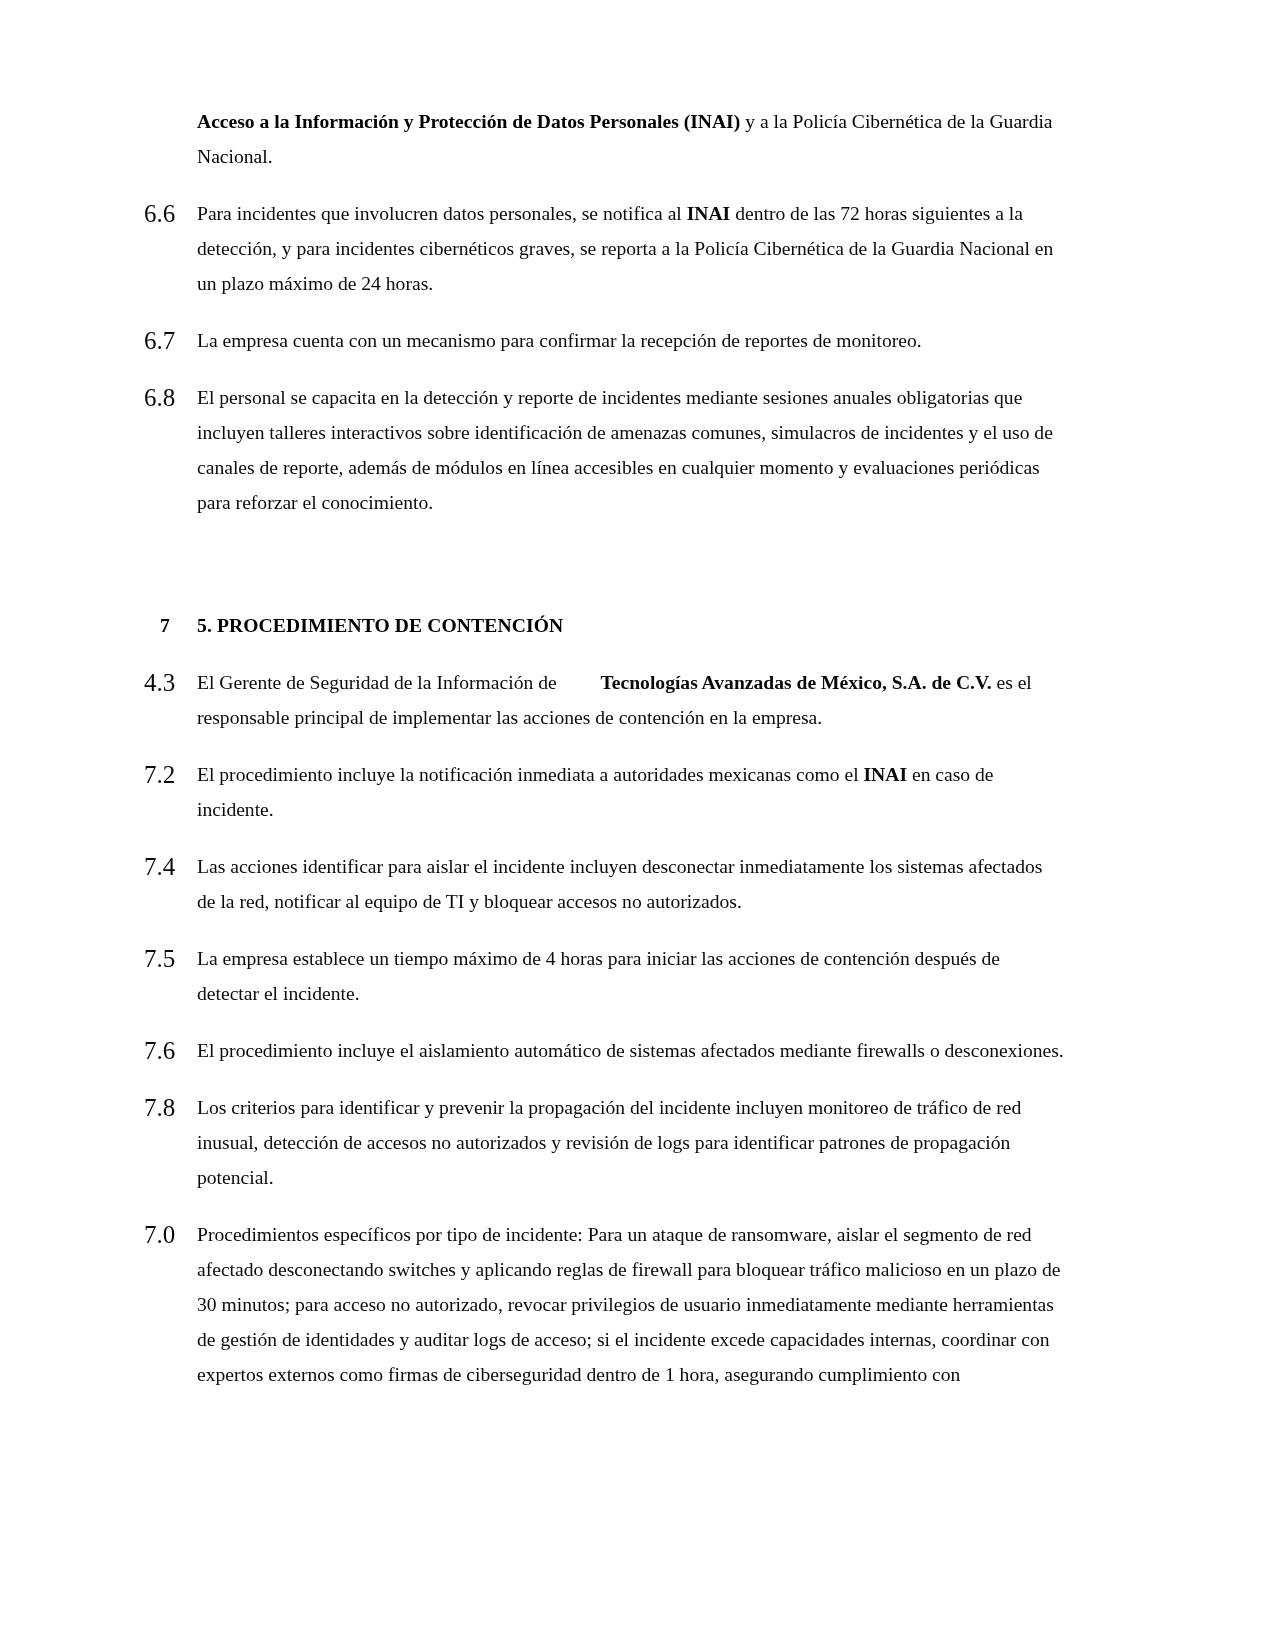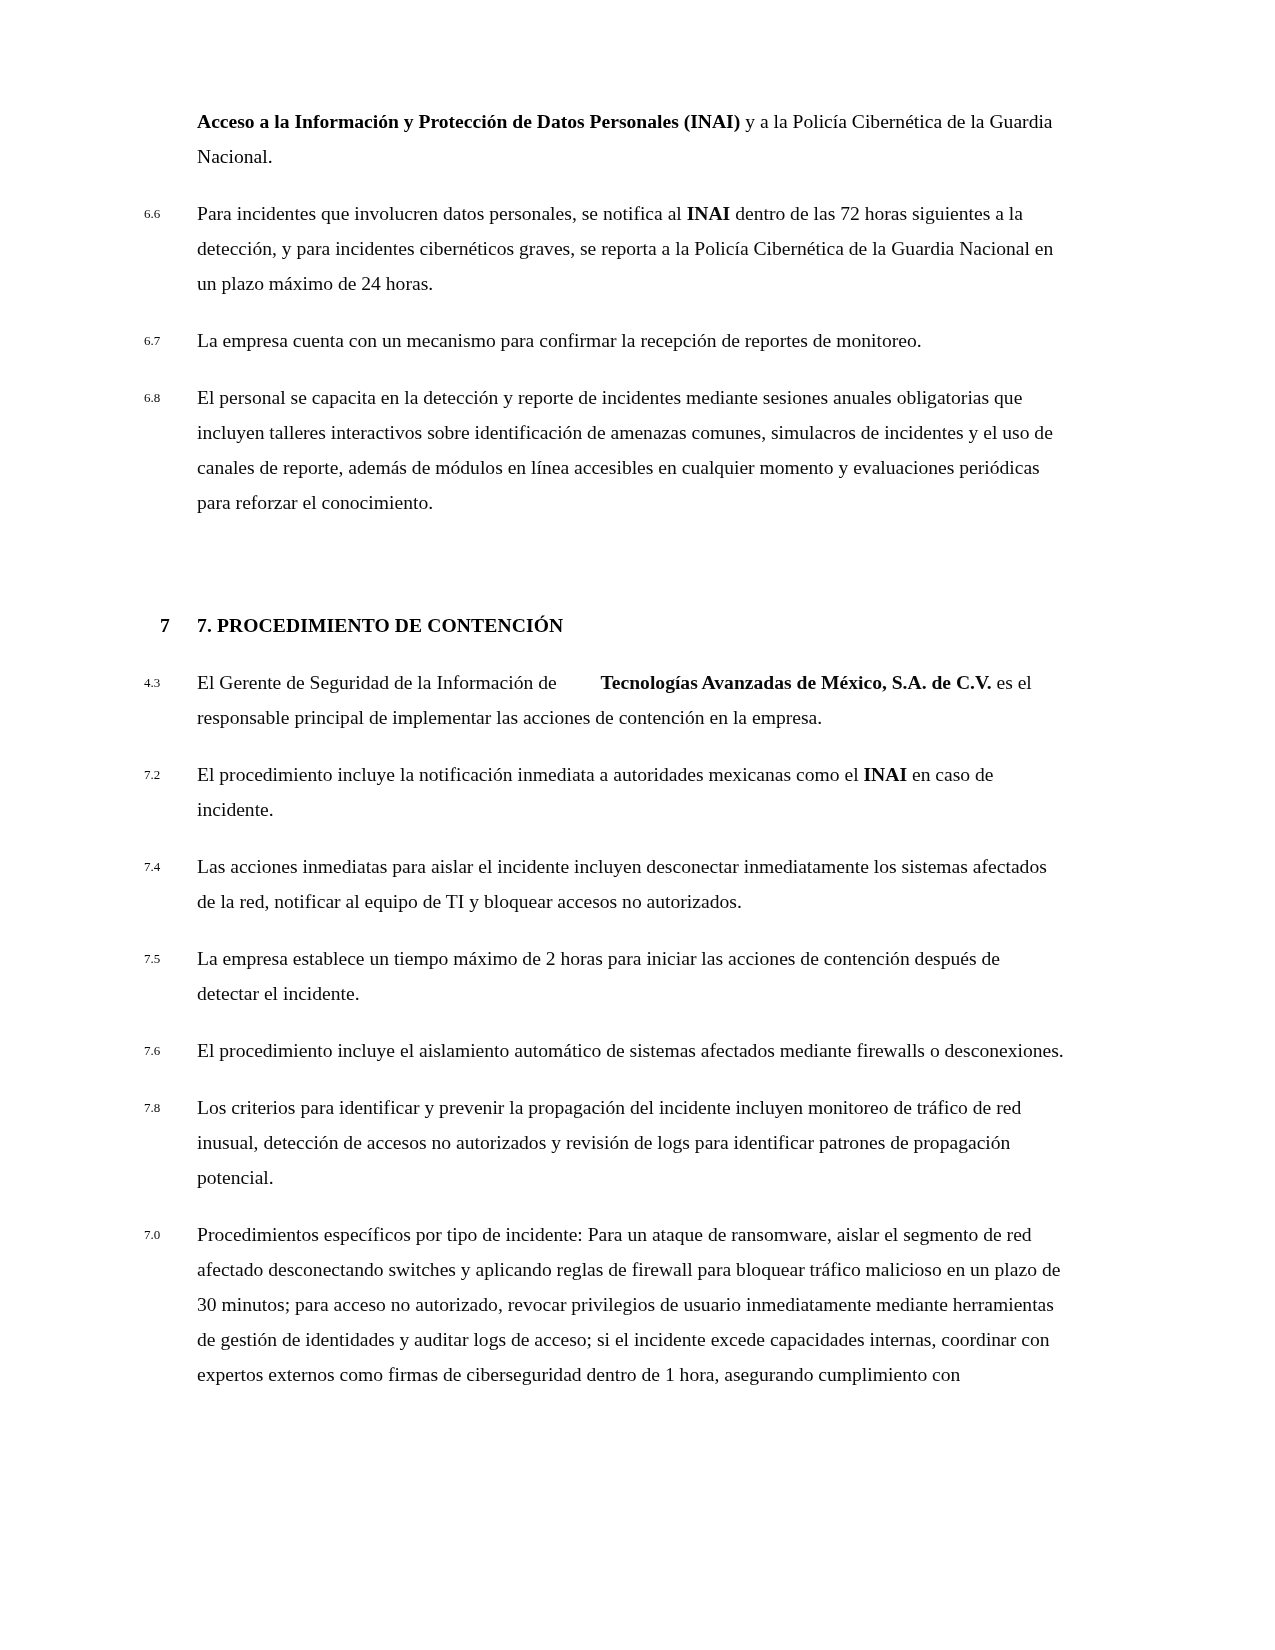--- a/index.html
+++ b/index.html
@@ -31,21 +31,21 @@
     line-height: 35px;
     text-align: left;
     color: #0a0a0a;
   }
   .item .num {
     position: absolute;
     left: 0;
     top: 0;
     width: 48px;
     text-align: left;
-    font-size: 13px;
+    font-size: 25px;
     line-height: 35px;
     white-space: nowrap;
   }
   .item .body {
     display: block;
   }
   
   .contd {
     position: relative;
     display: block;
@@ -98,42 +98,42 @@
 
   <div class="item">
     <span class="num">6.8</span>
     <span class="body"><span>El personal se capacita en la detección y reporte de incidentes mediante sesiones anuales obligatorias que incluyen talleres interactivos sobre identificación de amenazas comunes, simulacros de incidentes y el uso de canales de reporte, además de módulos en línea accesibles en cualquier momento y evaluaciones periódicas para reforzar el conocimiento.</span></span>
   </div>
 
   <div class="block-gap"></div>
 
   <div class="heading">
     <span class="num">7</span>
-    <span>7. PROCEDIMIENTO DE CONTENCIÓN</span>
+    <span>5. PROCEDIMIENTO DE CONTENCIÓN</span>
   </div>
 
   <div class="item">
     <span class="num">4.3</span>
     <span class="body"><span>El </span><span style="font-weight: normal;">Gerente de Seguridad de la Información</span><span> de </span><span style="font-weight: bold; margin-left: 39px;">Tecnologías Avanzadas de México, S.A. de C.V.</span><span> es el responsable principal de implementar las acciones de contención en la empresa.</span></span>
   </div>
 
   <div class="item">
     <span class="num">7.2</span>
     <span class="body"><span>El procedimiento incluye la notificación inmediata a autoridades mexicanas como el </span><span style="font-weight: bold;">INAI</span><span> en caso de incidente.</span></span>
   </div>
 
 
   <div class="item">
     <span class="num">7.4</span>
-    <span class="body"><span>Las acciones inmediatas para aislar el incidente incluyen desconectar inmediatamente los sistemas afectados de la red, notificar al equipo de TI y bloquear accesos no autorizados.</span></span>
+    <span class="body"><span>Las acciones identificar para aislar el incidente incluyen desconectar inmediatamente los sistemas afectados de la red, notificar al equipo de TI y bloquear accesos no autorizados.</span></span>
   </div>
 
   <div class="item">
     <span class="num">7.5</span>
-    <span class="body"><span>La empresa establece un tiempo máximo de 2 horas para iniciar las acciones de contención después de detectar el incidente.</span></span>
+    <span class="body"><span>La empresa establece un tiempo máximo de 4 horas para iniciar las acciones de contención después de detectar el incidente.</span></span>
   </div>
 
   <div class="item">
     <span class="num">7.6</span>
     <span class="body"><span>El procedimiento incluye el aislamiento automático de sistemas afectados mediante firewalls o desconexiones.</span></span>
   </div>
 
 
   <div class="item">
     <span class="num">7.8</span>

